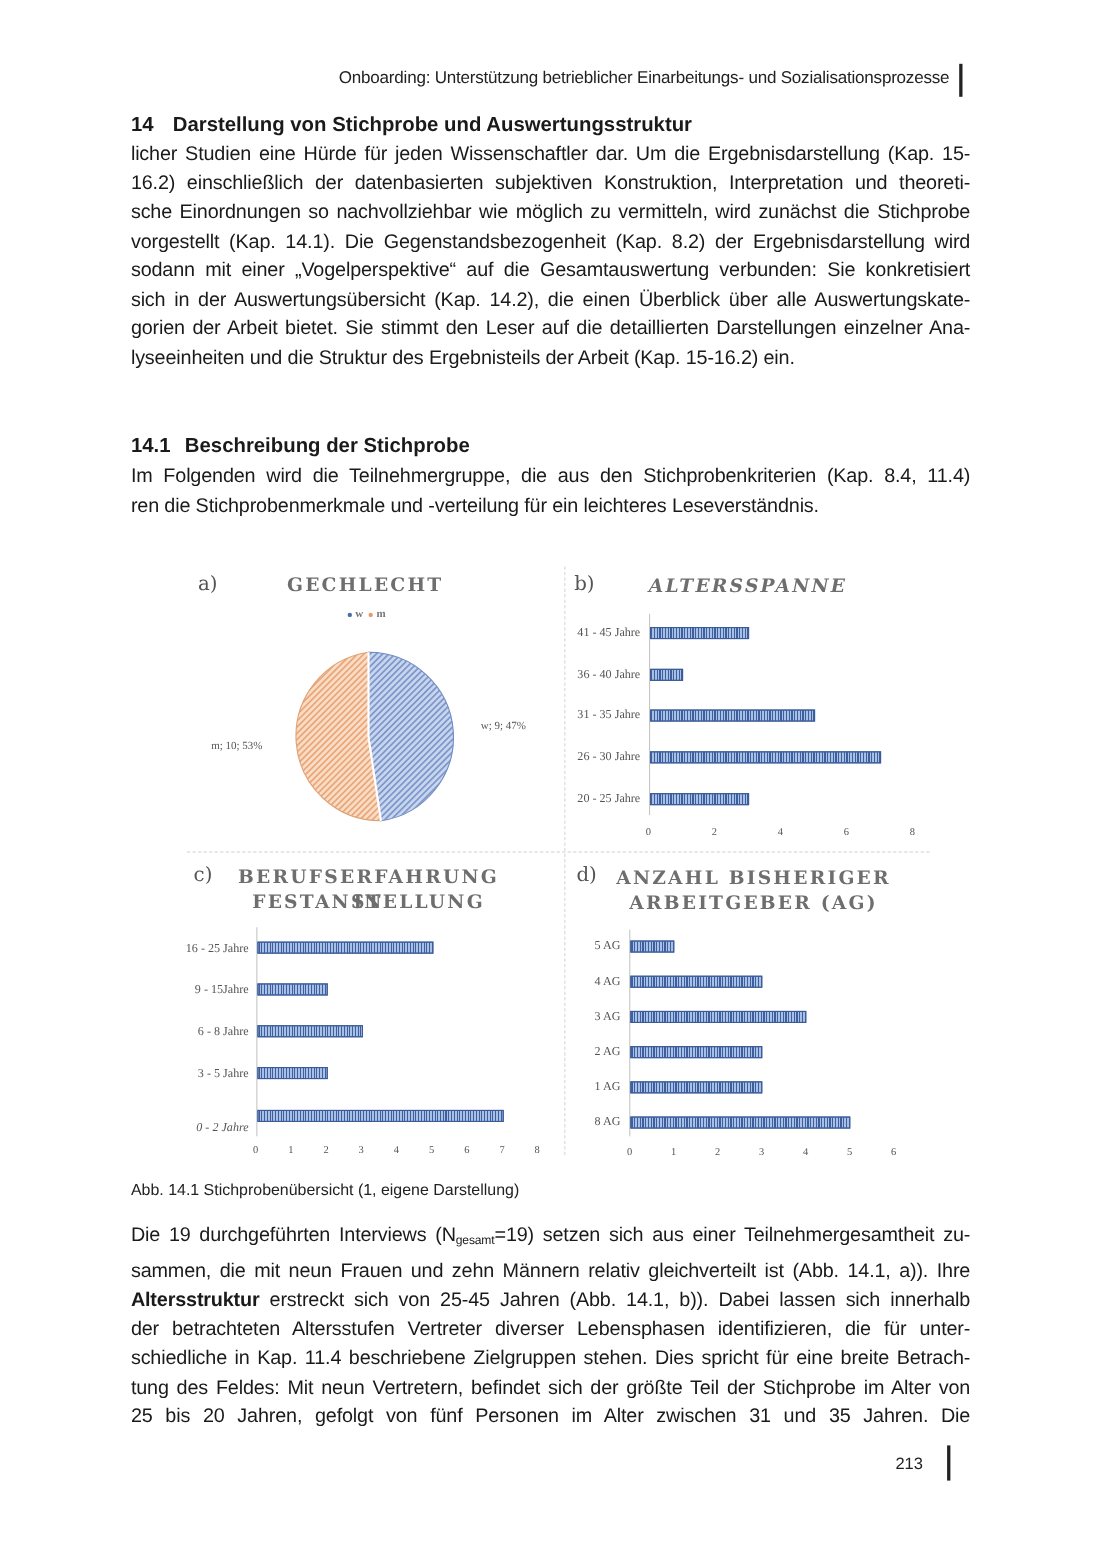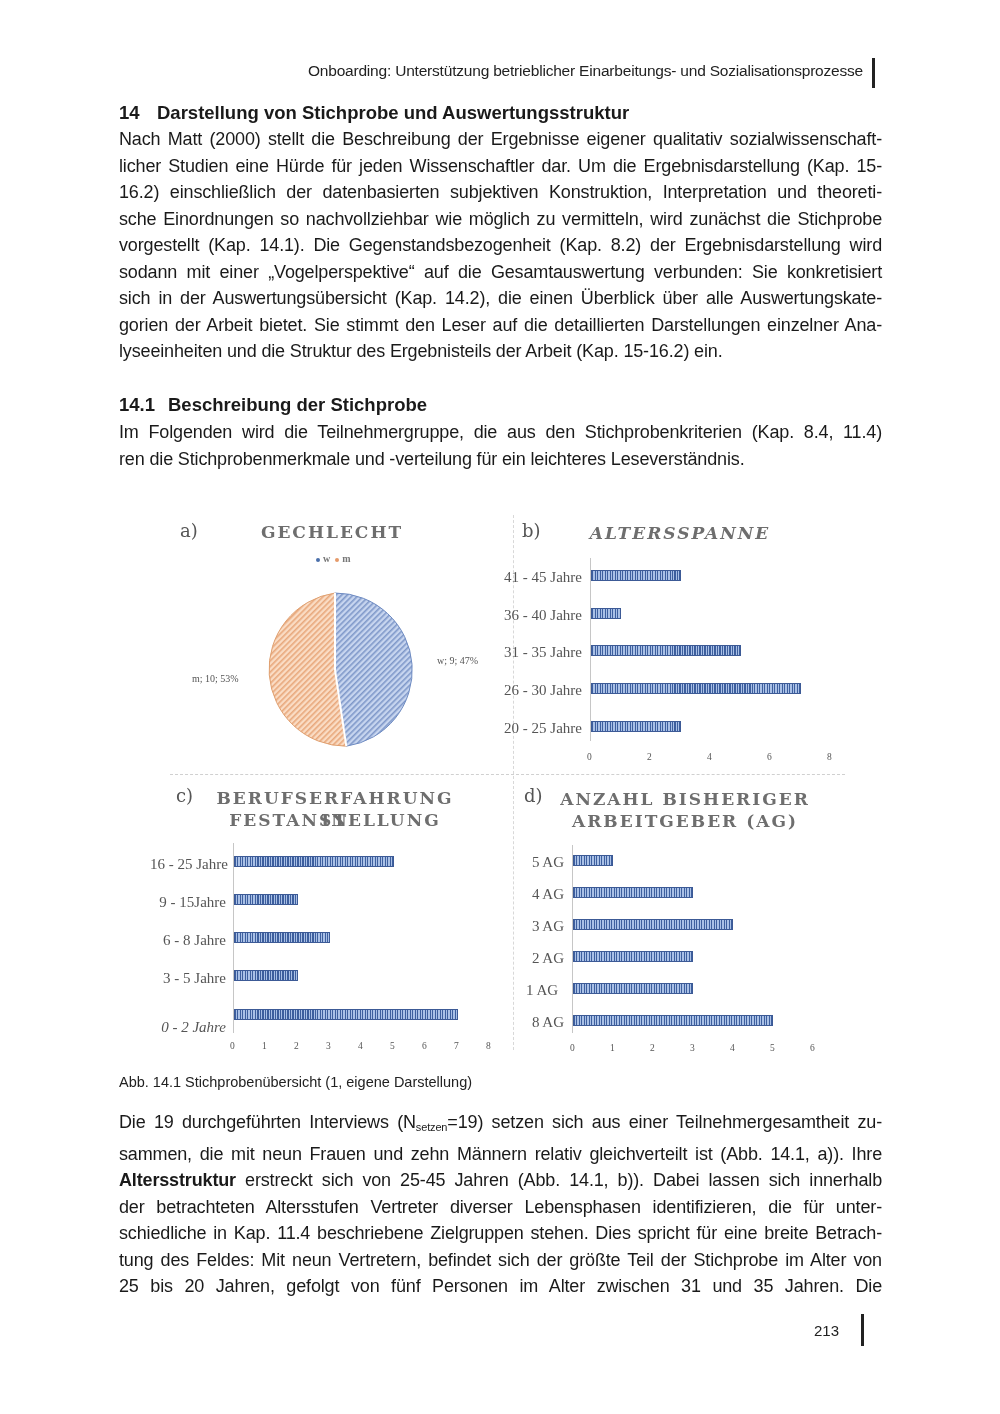--- a/index.html
+++ b/index.html
@@ -14,21 +14,21 @@
   .para span.line { display:block; text-align:justify; text-align-last:justify; white-space:nowrap; }
   .para span.line.last { text-align-last:left; }
   .h2 { left:119px; top:394px; font-size:18.5px; font-weight:bold; }
   .h2 .num { display:inline-block; width:49px; }
   .divider-h { left:170px; top:774px; width:675px; border-top:1px dashed #d0d0d0; }
   .divider-v { left:513px; top:515px; height:535px; border-left:1px dashed #d8d8d8; }
 
   .panel-letter { font-family:"DejaVu Serif", serif; font-size:18px; color:#555; }
   .chart-title { font-family:"DejaVu Serif", serif; font-weight:bold; color:#6e6e6e; font-size:17px; letter-spacing:2px; text-align:center; line-height:22px; }
   .tick { font-family:"Liberation Serif", serif; font-size:9.5px; color:#555; }
-  .cat { font-family:"Liberation Serif", serif; font-size:15px; color:#555; text-align:right; white-space:nowrap; }
+  .cat { font-family:"Liberation Serif", serif; font-size:11px; color:#555; text-align:right; white-space:nowrap; }
   .axis-line { background:#c6c6c6; width:1px; }
   .bar { height:11px; background-color:#4a6fab;
          background-image:repeating-linear-gradient(90deg, #3d5f9e 0px, #3d5f9e 1px, #a9c0e6 1px, #a9c0e6 2.5px);
          border:1px solid #3c5a96; box-sizing:border-box; }
   .pie-label { font-family:"Liberation Serif", serif; font-size:10px; color:#555; }
   .legend { font-family:"Liberation Serif", serif; font-size:10px; color:#777;font-weight:bold; }
   .legend .dot { display:inline-block; width:4px; height:4px; border-radius:50%; margin-right:3px; vertical-align:middle; }
 
   .caption { left:119px; top:1074px; font-size:14.5px; color:#222; }
   .page-num { left:814px; top:1322px; font-size:15px; color:#222; }
@@ -38,21 +38,20 @@
 </head>
 <body>
 
 <div class="abs running-head">Onboarding: Unterstützung betrieblicher Einarbeitungs- und Sozialisationsprozesse</div>
 <div class="abs head-bar"></div>
 
 <div class="abs h1">
   <span class="num">14</span><span>Darstellung von Stichprobe und Auswertungsstruktur</span>
 </div>
 <div class="abs para" style="top:126px;">
-  <span class="line">Nach Matt (2000) stellt die Beschreibung der Ergebnisse eigener qualitativ sozialwissenschaft-</span>
   <span class="line">licher Studien eine Hürde für jeden Wissenschaftler dar. Um die Ergebnisdarstellung (Kap. 15-</span>
   <span class="line">16.2) einschließlich der datenbasierten subjektiven Konstruktion, Interpretation und theoreti-</span>
   <span class="line">sche Einordnungen so nachvollziehbar wie möglich zu vermitteln, wird zunächst die Stichprobe</span>
   <span class="line">vorgestellt (Kap. 14.1). Die Gegenstandsbezogenheit (Kap. 8.2) der Ergebnisdarstellung wird</span>
   <span class="line">sodann mit einer „Vogelperspektive“ auf die Gesamtauswertung verbunden: Sie konkretisiert</span>
   <span class="line">sich in der Auswertungsübersicht (Kap. 14.2), die einen Überblick über alle Auswertungskate-</span>
   <span class="line">gorien der Arbeit bietet. Sie stimmt den Leser auf die detaillierten Darstellungen einzelner Ana-</span>
   <span class="line last">lyseeinheiten und die Struktur des Ergebnisteils der Arbeit (Kap. 15-16.2) ein.</span>
 </div>
 
@@ -153,38 +152,38 @@
   <div class="abs axis-line" style="left:572px;top:845px;height:188px;"></div>
 
   <div class="abs cat" style="left:520px;top:854px;width:44px;">5 AG</div>
   <div class="abs bar" style="left:573px;top:855px;width:40px;"></div>
   <div class="abs cat" style="left:520px;top:886px;width:44px;">4 AG</div>
   <div class="abs bar" style="left:573px;top:887px;width:120px;"></div>
   <div class="abs cat" style="left:520px;top:918px;width:44px;">3 AG</div>
   <div class="abs bar" style="left:573px;top:919px;width:160px;"></div>
   <div class="abs cat" style="left:520px;top:950px;width:44px;">2 AG</div>
   <div class="abs bar" style="left:573px;top:951px;width:120px;"></div>
-  <div class="abs cat" style="left:520px;top:982px;width:44px;text-align:center;">1 AG</div>
+  <div class="abs cat" style="left:520px;top:982px;width:44px;">1 AG</div>
   <div class="abs bar" style="left:573px;top:983px;width:120px;"></div>
   <div class="abs cat" style="left:520px;top:1014px;width:44px;">8 AG</div>
   <div class="abs bar" style="left:573px;top:1015px;width:200px;"></div>
 
   <div class="abs tick" style="left:570px;top:1043px;">0</div>
   <div class="abs tick" style="left:610px;top:1043px;">1</div>
   <div class="abs tick" style="left:650px;top:1043px;">2</div>
   <div class="abs tick" style="left:690px;top:1043px;">3</div>
   <div class="abs tick" style="left:730px;top:1043px;">4</div>
   <div class="abs tick" style="left:770px;top:1043px;">5</div>
   <div class="abs tick" style="left:810px;top:1043px;">6</div>
 </div>
 
 <div class="abs caption">Abb. 14.1 Stichprobenübersicht (1, eigene Darstellung)</div>
 
 <div class="abs para" style="top:1109px;">
-  <span class="line"><span>Die 19 durchgeführten Interviews (N</span><sub>setzen</sub><span>=19) setzen sich aus einer Teilnehmergesamtheit zu-</span></span>
+  <span class="line"><span>Die 19 durchgeführten Interviews (N</span><sub>gesamt</sub><span>=19) setzen sich aus einer Teilnehmergesamtheit zu-</span></span>
   <span class="line">sammen, die mit neun Frauen und zehn Männern relativ gleichverteilt ist (Abb. 14.1, a)). Ihre</span>
   <span class="line"><b>Altersstruktur</b><span> erstreckt sich von 25-45 Jahren (Abb. 14.1, b)). Dabei lassen sich innerhalb</span></span>
   <span class="line">der betrachteten Altersstufen Vertreter diverser Lebensphasen identifizieren, die für unter-</span>
   <span class="line">schiedliche in Kap. 11.4 beschriebene Zielgruppen stehen. Dies spricht für eine breite Betrach-</span>
   <span class="line">tung des Feldes: Mit neun Vertretern, befindet sich der größte Teil der Stichprobe im Alter von</span>
   <span class="line">25 bis 20 Jahren, gefolgt von fünf Personen im Alter zwischen 31 und 35 Jahren. Die</span>
 </div>
 
 <div class="abs page-num">213</div>
 <div class="abs foot-bar"></div>

